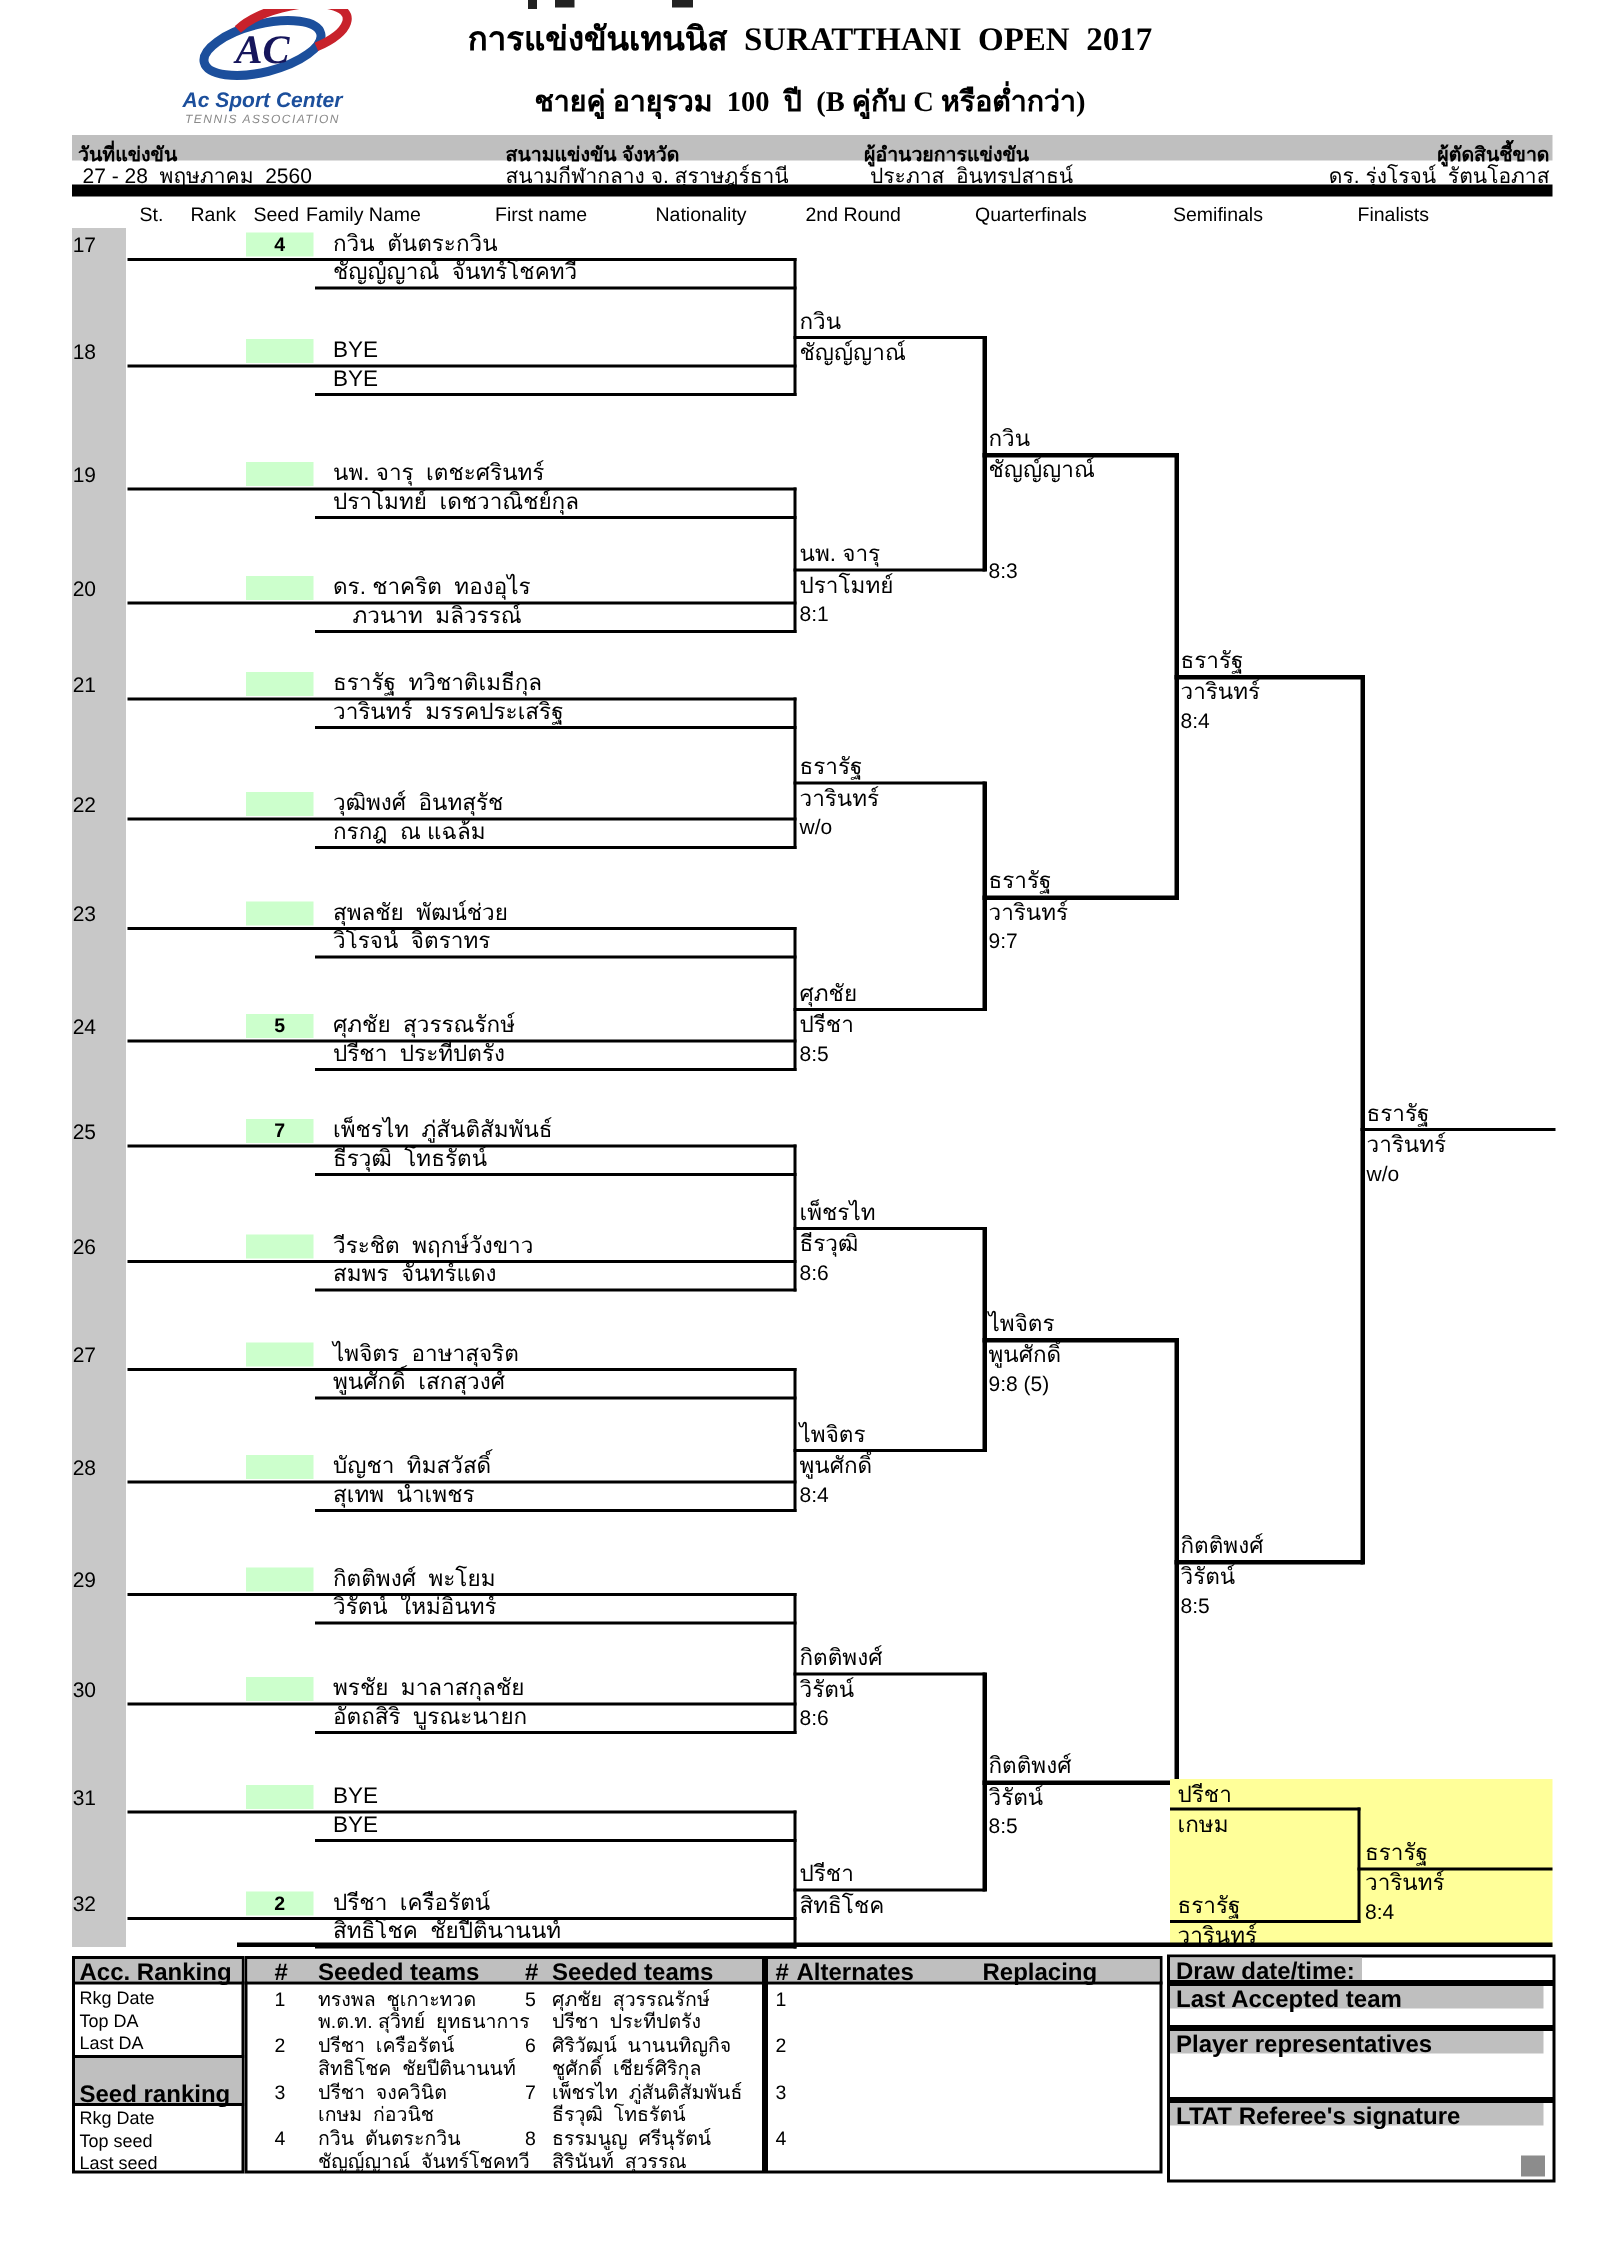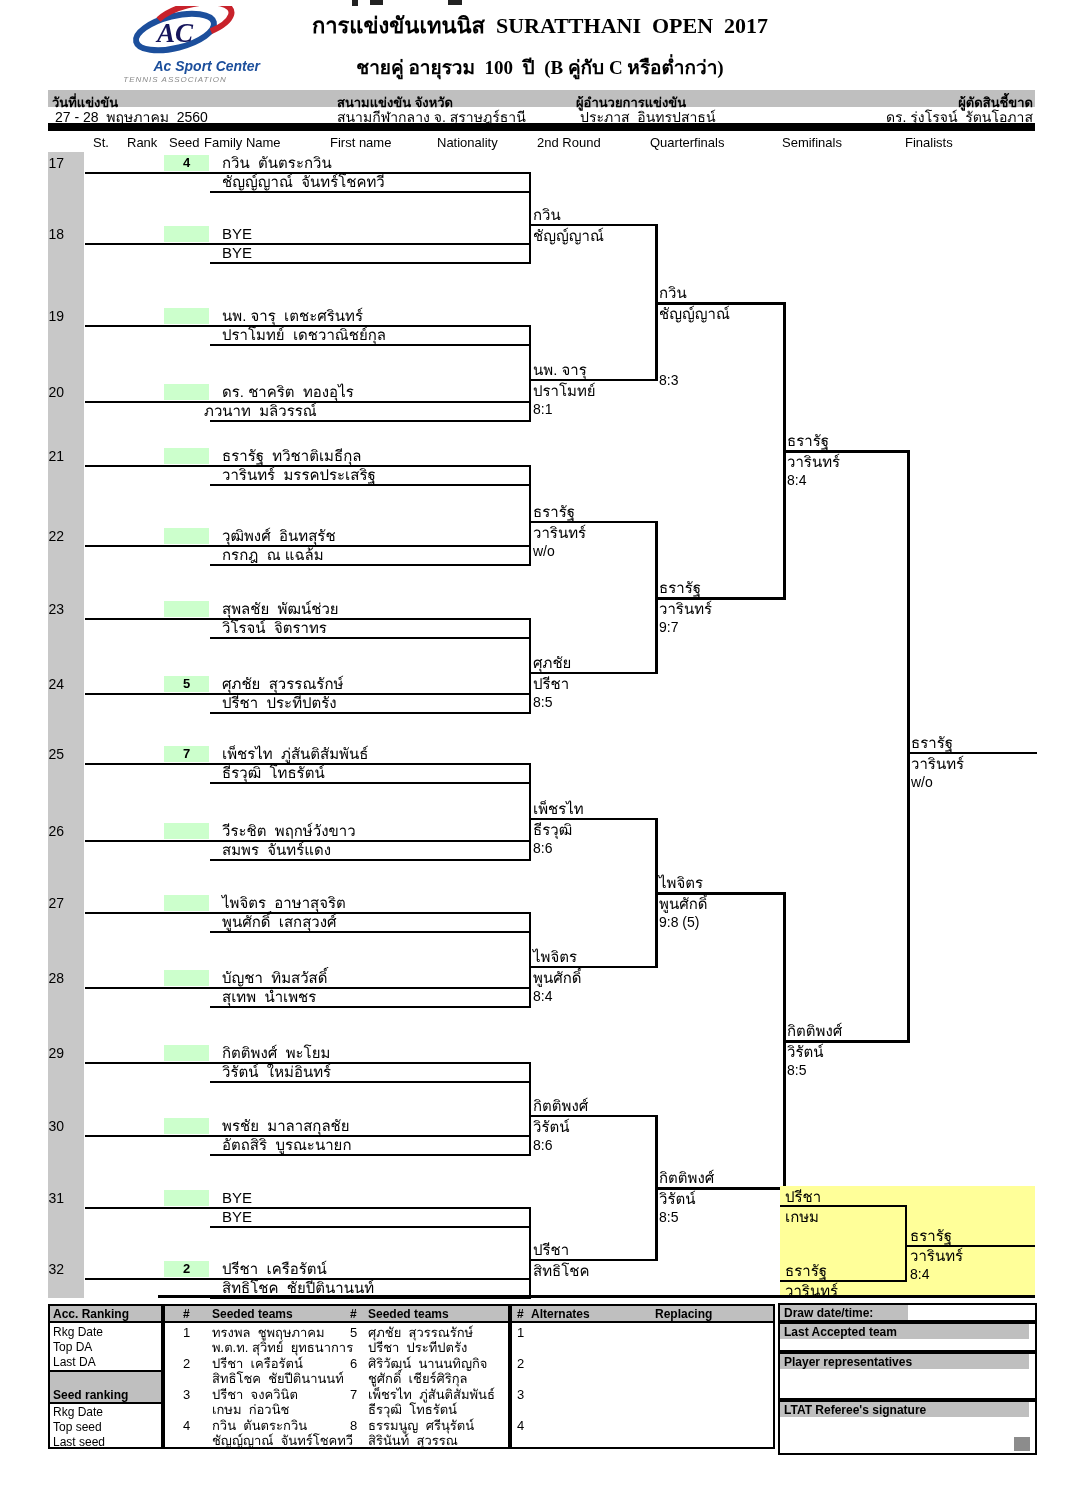--- a/index.html
+++ b/index.html
@@ -12,26 +12,26 @@
   .seedcell{position:absolute;width:45px;height:16px;text-align:center;
             font-weight:bold;font-size:13px;line-height:16px;}
   .score{position:absolute;font-size:14px;white-space:pre;}
   .title{position:absolute;text-align:center;font-family:Liberation Serif, serif;
          font-weight:bold;font-size:22px;white-space:pre;}
   .subtitle{position:absolute;text-align:center;font-family:"Liberation Serif",serif;
             font-weight:bold;font-size:19px;white-space:pre;}
   .infolbl{position:absolute;font-size:13px;font-weight:bold;white-space:pre;}
   .infoval{position:absolute;font-size:14px;white-space:pre;}
   .colhdr{position:absolute;font-size:13px;white-space:pre;}
-  .glabel{position:absolute;font-size:12px;font-weight:bold;white-space:pre;}
+  .glabel{position:absolute;font-size:16px;font-weight:bold;white-space:pre;}
   .frow{position:absolute;font-size:12px;white-space:pre;}
   .fname{position:absolute;font-size:13px;line-height:15px;white-space:pre;}
   .box{position:absolute;border:2px solid #000;box-sizing:border-box;background:#fff;}
   .graybg{position:absolute;background:#bfbfbf;}
-  .logoname{position:absolute;left:0;top:52px;width:170px;text-align:right;
+  .logoname{position:absolute;left:0;top:52px;width:170px;text-align:center;
             color:#1c4f9c;font-weight:bold;font-style:italic;font-size:14px;}
   .logosub{position:absolute;left:0;top:69px;width:170px;text-align:center;
            color:#8a8a8a;font-style:italic;font-size:8px;letter-spacing:1px;}
   .mark{position:absolute;background:#222;}
 </style>
 </head>
 <body>
 
 <div class="page">
 
@@ -98,21 +98,21 @@
       <div class="seedcell" style="left: 164px; top: 308px; background: rgb(204, 255, 204);"></div>
       <div class="name" style="left: 222px; top: 307px;">นพ. จารุ  เตชะศรินทร์</div>
       <div class="line" style="left: 85px; top: 325px; width: 446px; height: 2px;"></div>
       <div class="name" style="left: 222px; top: 326px;">ปราโมทย์  เดชวาณิชย์กุล</div>
       <div class="line" style="left: 210px; top: 344px; width: 321px; height: 2px;"></div>
       <div class="line" style="left: 529px; top: 325px; width: 2px; height: 97px;"></div>
       <div class="st" style="left: 28px; top: 384px;">20</div>
       <div class="seedcell" style="left: 164px; top: 384px; background: rgb(204, 255, 204);"></div>
       <div class="name" style="left: 222px; top: 383px;">ดร. ชาคริต  ทองอุไร</div>
       <div class="line" style="left: 85px; top: 401px; width: 446px; height: 2px;"></div>
-      <div class="name" style="left: 204px; top: 402px;">ภวนาท  มลิวรรณ์</div>
+      <div class="name" style="left: 235px; top: 402px;">ภวนาท  มลิวรรณ์</div>
       <div class="line" style="left: 210px; top: 420px; width: 321px; height: 2px;"></div>
       <div class="st" style="left: 28px; top: 448px;">21</div>
       <div class="seedcell" style="left: 164px; top: 448px; background: rgb(204, 255, 204);"></div>
       <div class="name" style="left: 222px; top: 447px;">ธรารัฐ  ทวิชาติเมธีกุล</div>
       <div class="line" style="left: 85px; top: 465px; width: 446px; height: 2px;"></div>
       <div class="name" style="left: 222px; top: 466px;">วารินทร์  มรรคประเสริฐ</div>
       <div class="line" style="left: 210px; top: 484px; width: 321px; height: 2px;"></div>
       <div class="line" style="left: 529px; top: 465px; width: 2px; height: 101px;"></div>
       <div class="st" style="left: 28px; top: 528px;">22</div>
       <div class="seedcell" style="left: 164px; top: 528px; background: rgb(204, 255, 204);"></div>
@@ -288,21 +288,21 @@
 
   <div class="box" style="left:163px;top:1304px;width:347px;height:145px;"></div>
   <div class="graybg" style="left:165px;top:1306px;width:343px;height:15px;"></div>
   <div class="line" style="left:163px;top:1321px;width:347px;height:2px;"></div>
   <span class="glabel" style="left:183px;top:1307px;">#</span>
   <span class="glabel" style="left:212px;top:1307px;">Seeded teams</span>
   <span class="glabel" style="left:350px;top:1307px;">#</span>
   <span class="glabel" style="left:368px;top:1307px;">Seeded teams</span>
   <div id="seedednames">
       <div class="fname" style="left: 183px; top: 1325px;">1</div>
-      <div class="fname" style="left: 212px; top: 1325px;">ทรงพล  ชูพฤษภาคม</div>
+      <div class="fname" style="left: 212px; top: 1325px;">ทรงพล  ชูเกาะทวด</div>
       <div class="fname" style="left: 212px; top: 1340px;">พ.ต.ท. สุวิทย์  ยุทธนาการ</div>
       <div class="fname" style="left: 183px; top: 1356px;">2</div>
       <div class="fname" style="left: 212px; top: 1356px;">ปรีชา  เครือรัตน์</div>
       <div class="fname" style="left: 212px; top: 1371px;">สิทธิโชค  ชัยปีตินานนท์</div>
       <div class="fname" style="left: 183px; top: 1387px;">3</div>
       <div class="fname" style="left: 212px; top: 1387px;">ปรีชา  จงควินิต</div>
       <div class="fname" style="left: 212px; top: 1402px;">เกษม  ก่อวนิช</div>
       <div class="fname" style="left: 183px; top: 1418px;">4</div>
       <div class="fname" style="left: 212px; top: 1418px;">กวิน  ตันตระกวิน</div>
       <div class="fname" style="left: 212px; top: 1433px;">ชัญญ์ญาณ์  จันทร์โชคทวี</div>

